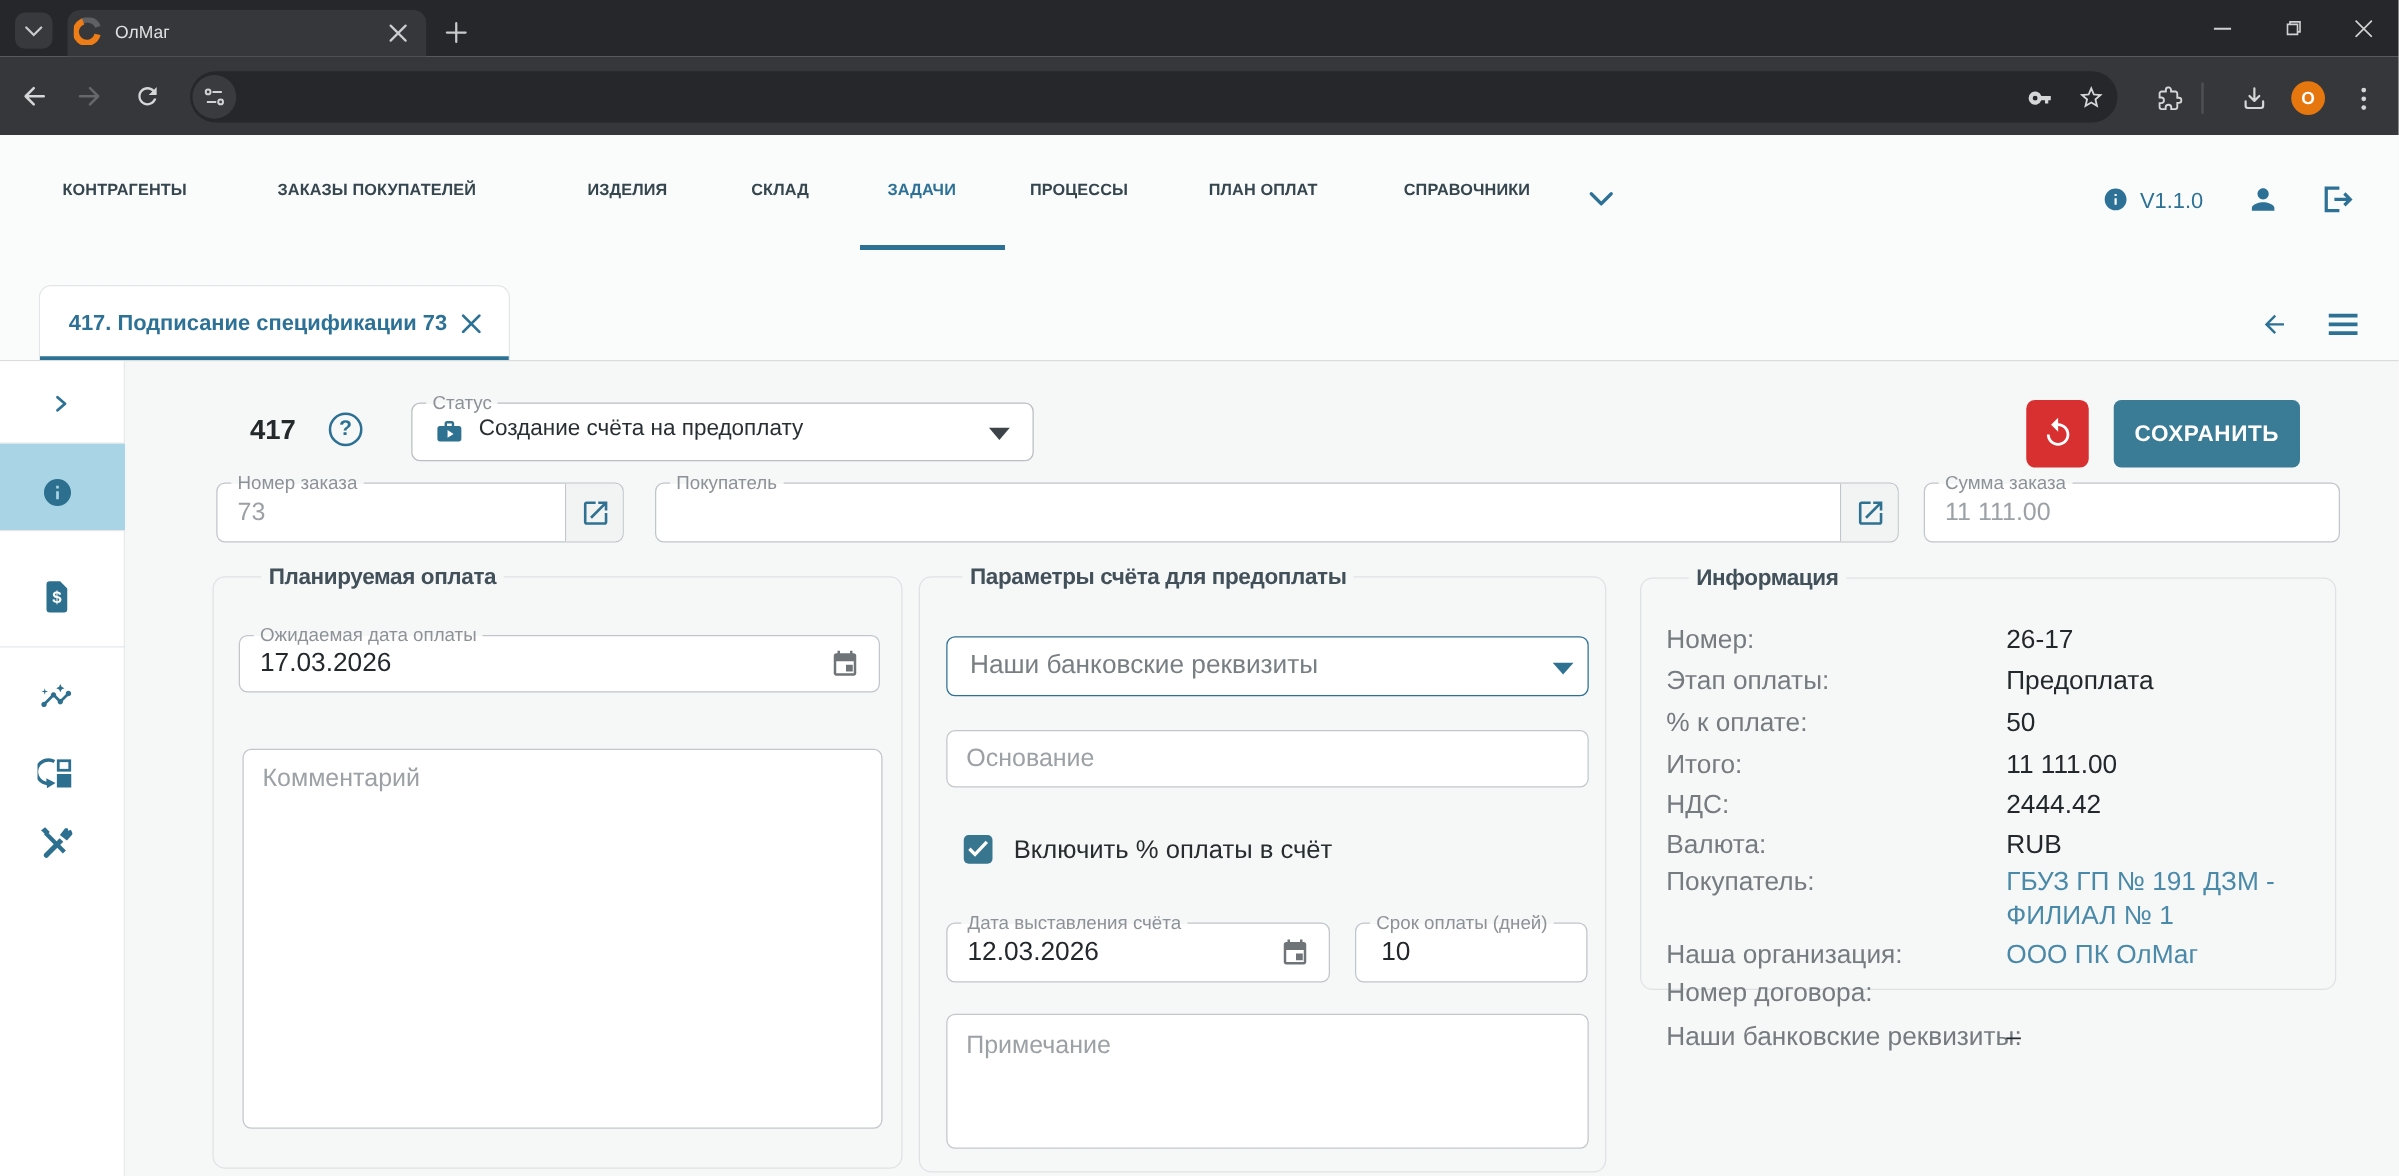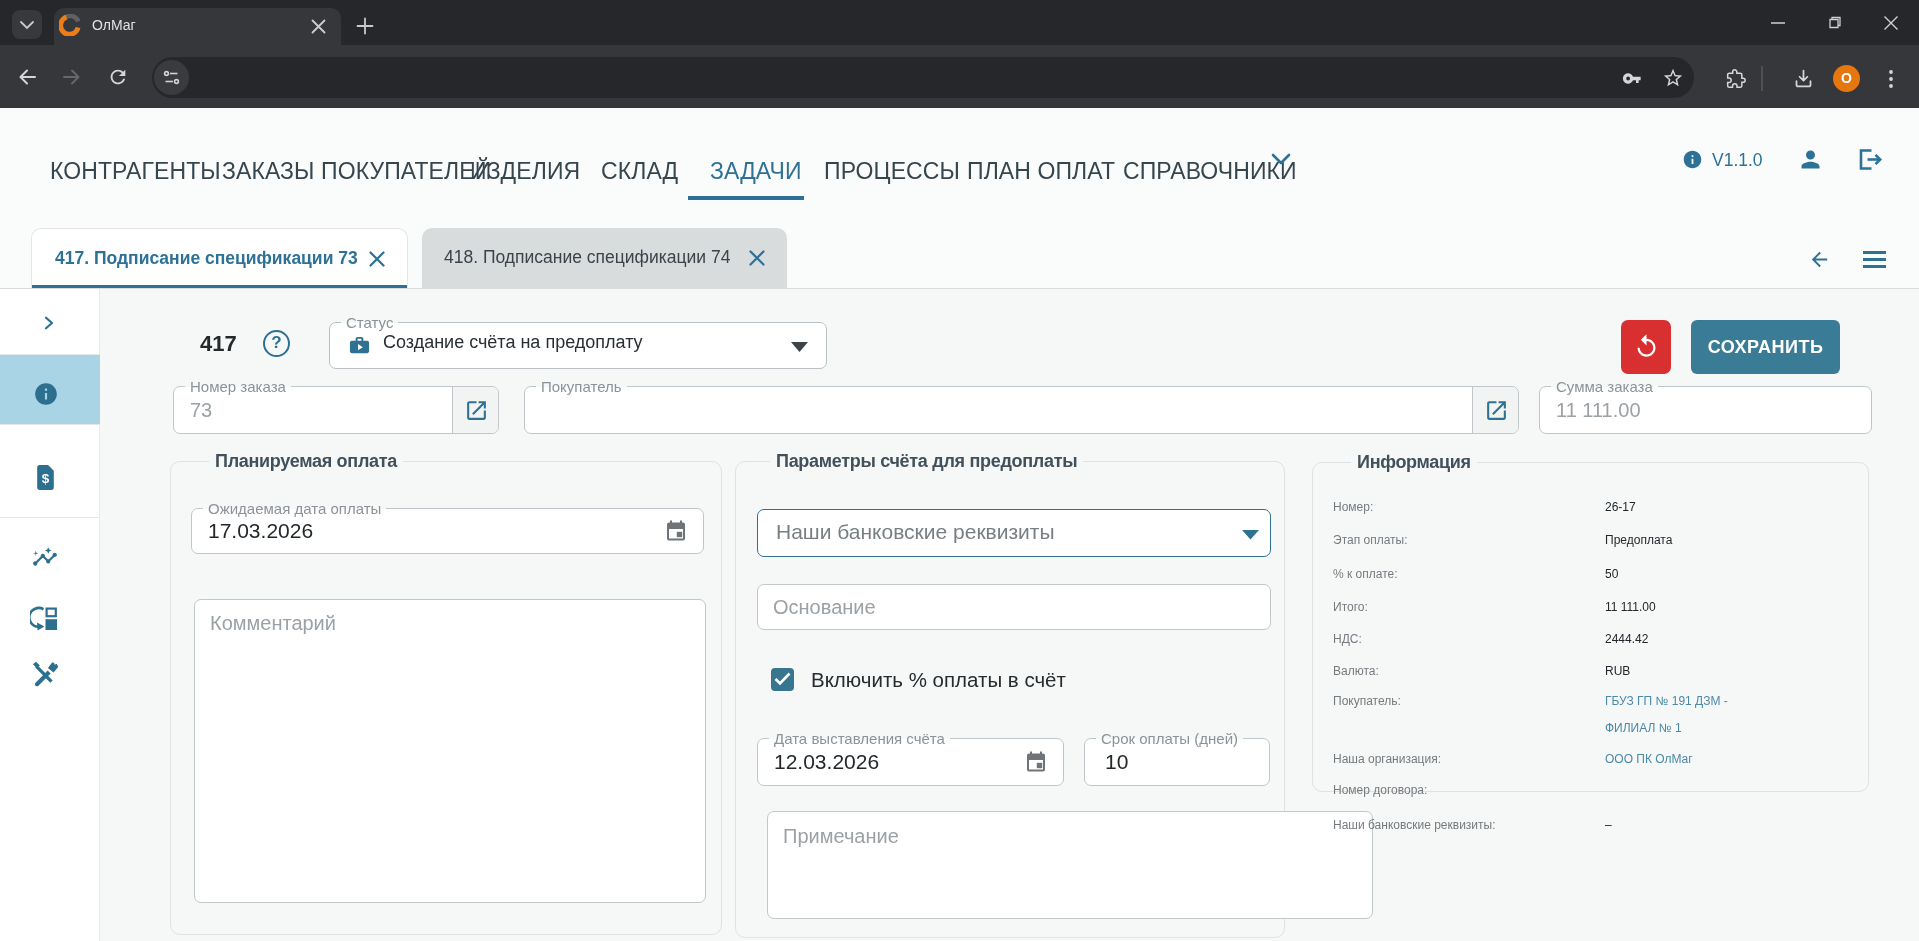--- a/index.html
+++ b/index.html
@@ -9,33 +9,33 @@
   #page { position:relative; width:1919px; height:941px; background:#f6f7f7; }
   
   #frame { left:0; top:0; width:1919px; height:45px; background:#26272a; }
   #toolbar { left:0; top:45px; width:1919px; height:63px; background:#36373b; }
   .btab { left:54px; top:8px; width:287px; height:37px; background:#36373b; border-radius:10px 10px 0 0; }
   .chevbtn { left:12px; top:10px; width:30px; height:29px; background:#38393d; border-radius:8px; }
   #urlpill { left:152px; top:57px; width:1542px; height:41px; border-radius:21px; background:#26272b; }
   .chipc { left:154px; top:60px; width:35px; height:35px; border-radius:50%; background:#3a3b3f; }
   
   #appnav { left:0; top:108px; width:1919px; height:120px; background:#fafbfb; }
-  .nav { position:absolute; top:158px; font-size:23px; font-weight:normal; color:#36464e; letter-spacing:0.1px; white-space:nowrap; }
+  .nav { position:absolute; top:144px; font-size:13px; font-weight:bold; color:#36464e; letter-spacing:0.1px; white-space:nowrap; }
   #tabrow { left:0; top:228px; width:1919px; height:61px; background:#fafbfb; border-bottom:1px solid #d9dbdc; }
   .apptab { position:absolute; top:0; height:60px; border-radius:10px 10px 0 0; white-space:nowrap; }
   #sidebar { left:0; top:289px; width:100px; height:652px; background:#ffffff; border-right:1px solid #e7e9ea; }
   .sdiv { left:0; width:100px; height:1px; background:#e5e7e9; }
   
   .box { position:absolute; background:#fff; border:1px solid #c0c6c9; border-radius:7px; }
   .leg { position:absolute; top:-9px; font-size:15px; line-height:18px; color:#8c9297; padding:0 5px; background:linear-gradient(180deg,#f6f7f7 50%,#ffffff 50%); white-space:nowrap; }
   .sec { position:absolute; border:1px solid #dfe2e4; border-radius:10px; }
   .sleg { position:absolute; top:-12px; font-size:18px; line-height:23px; font-weight:600; letter-spacing:-0.3px; color:#42505a; padding:0 6px; background:#f6f7f7; white-space:nowrap; }
   .ph { color:#9ba1a5; font-size:20px; }
   .val { color:#22282b; }
-  .irow { position:absolute; font-size:12px; white-space:nowrap; }
+  .irow { position:absolute; font-size:21px; white-space:nowrap; }
   .ilab { color:#757b7f; }
   .ival { position:absolute; left:272px; top:0; color:#22282b; }
   .ilink { color:#4b89a8; }
 </style>
 </head>
 <body>
 <div id="page">
 
   <div class="ab" id="frame"></div>
   <div class="ab" id="toolbar"></div>
@@ -138,26 +138,20 @@
       <path d="M20.5 9.8l4.7 4.7-4.7 4.7" fill="none" stroke="#2d7296" stroke-width="2.6"></path>
     </svg>
   <div class="ab" id="tabrow"></div>
   <div class="apptab" style="left:31px;width:377px;background:#fff;border:1px solid #e3e5e6;border-bottom:none;top:228px">
     <div class="ab" style="left:0;bottom:0;width:100%;height:3px;background:#2d7195"></div>
     <div class="ab" style="left:23px;top:19px;font-size:17.5px;font-weight:bold;color:#2d7296">417. Подписание спецификации 73</div>
     <svg class="ab" style="left:335px;top:20px" width="20" height="20" viewBox="0 0 20 20">
         <path d="M3.5 3.5l13 13M16.5 3.5l-13 13" stroke="#2d7195" stroke-width="2.2" stroke-linecap="round"></path>
       </svg>
   </div>
-  <div class="apptab" style="left:422px;width:365px;background:#d9dcdd;top:228px">
-    <div class="ab" style="left:22px;top:19px;font-size:17.5px;color:#39444b">418. Подписание спецификации 74</div>
-    <svg class="ab" style="left:325px;top:20px" width="20" height="20" viewBox="0 0 20 20">
-        <path d="M3.5 3.5l13 13M16.5 3.5l-13 13" stroke="#2d7195" stroke-width="2.2" stroke-linecap="round"></path>
-      </svg>
-  </div>
   <svg class="ab" style="left:1808px;top:248px" width="23" height="23" viewBox="0 0 24 24">
       <path d="M20 11H7.83l5.59-5.59L12 4l-8 8 8 8 1.41-1.41L7.83 13H20v-2z" fill="#2d7195"></path>
     </svg>
   <div class="ab" style="left:1863px;top:251px;width:23px;height:3px;background:#2d7195"></div>
   <div class="ab" style="left:1863px;top:258px;width:23px;height:3px;background:#2d7195"></div>
   <div class="ab" style="left:1863px;top:265px;width:23px;height:3px;background:#2d7195"></div>
 
   <div class="ab" id="sidebar"></div>
   <div class="ab sdiv" style="top:354px"></div>
   <div class="ab" style="left:0;top:355px;width:100px;height:69px;background:#a9d4e5"></div>
@@ -266,21 +260,21 @@
       <div class="ab val" style="left:16px;top:11px;font-size:21px">12.03.2026</div>
       <svg class="ab" style="left:266px;top:11px" width="24" height="25" viewBox="0 0 24 24">
           <path d="M19 3h-1V1h-2v2H8V1H6v2H5c-1.11 0-1.99.9-1.99 2L3 19c0 1.1.89 2 2 2h14c1.1 0 2-.9 2-2V5c0-1.1-.9-2-2-2zm0 16H5V9.5h14V19z" fill="#6e7477"></path>
           <rect x="12.8" y="12.3" width="5.4" height="5.4" fill="#6e7477"></rect>
         </svg>
     </div>
     <div class="box" style="left:348px;top:276px;width:186px;height:48px">
       <div class="leg" style="left:11px">Срок оплаты (дней)</div>
       <div class="ab val" style="left:20px;top:11px;font-size:21px">10</div>
     </div>
-    <div class="box" style="left:31px;top:349px;width:606px;height:108px;border-color:#c2c7ca">
+    <div class="box" style="left:21px;top:349px;width:514px;height:108px;border-color:#c2c7ca">
       <div class="ab ph" style="left:15px;top:13px">Примечание</div>
     </div>
   </div>
 
   <div class="sec" style="left:1312px;top:462px;width:557px;height:330px">
     <div class="sleg" style="left:38px">Информация</div>
     <div class="irow" style="left:20px;top:37px"><span class="ilab">Номер:</span><span class="ival">26-17</span></div>
     <div class="irow" style="left:20px;top:70px"><span class="ilab">Этап оплаты:</span><span class="ival">Предоплата</span></div>
     <div class="irow" style="left:20px;top:104px"><span class="ilab">% к оплате:</span><span class="ival">50</span></div>
     <div class="irow" style="left:20px;top:137px"><span class="ilab">Итого:</span><span class="ival">11 111.00</span></div>

